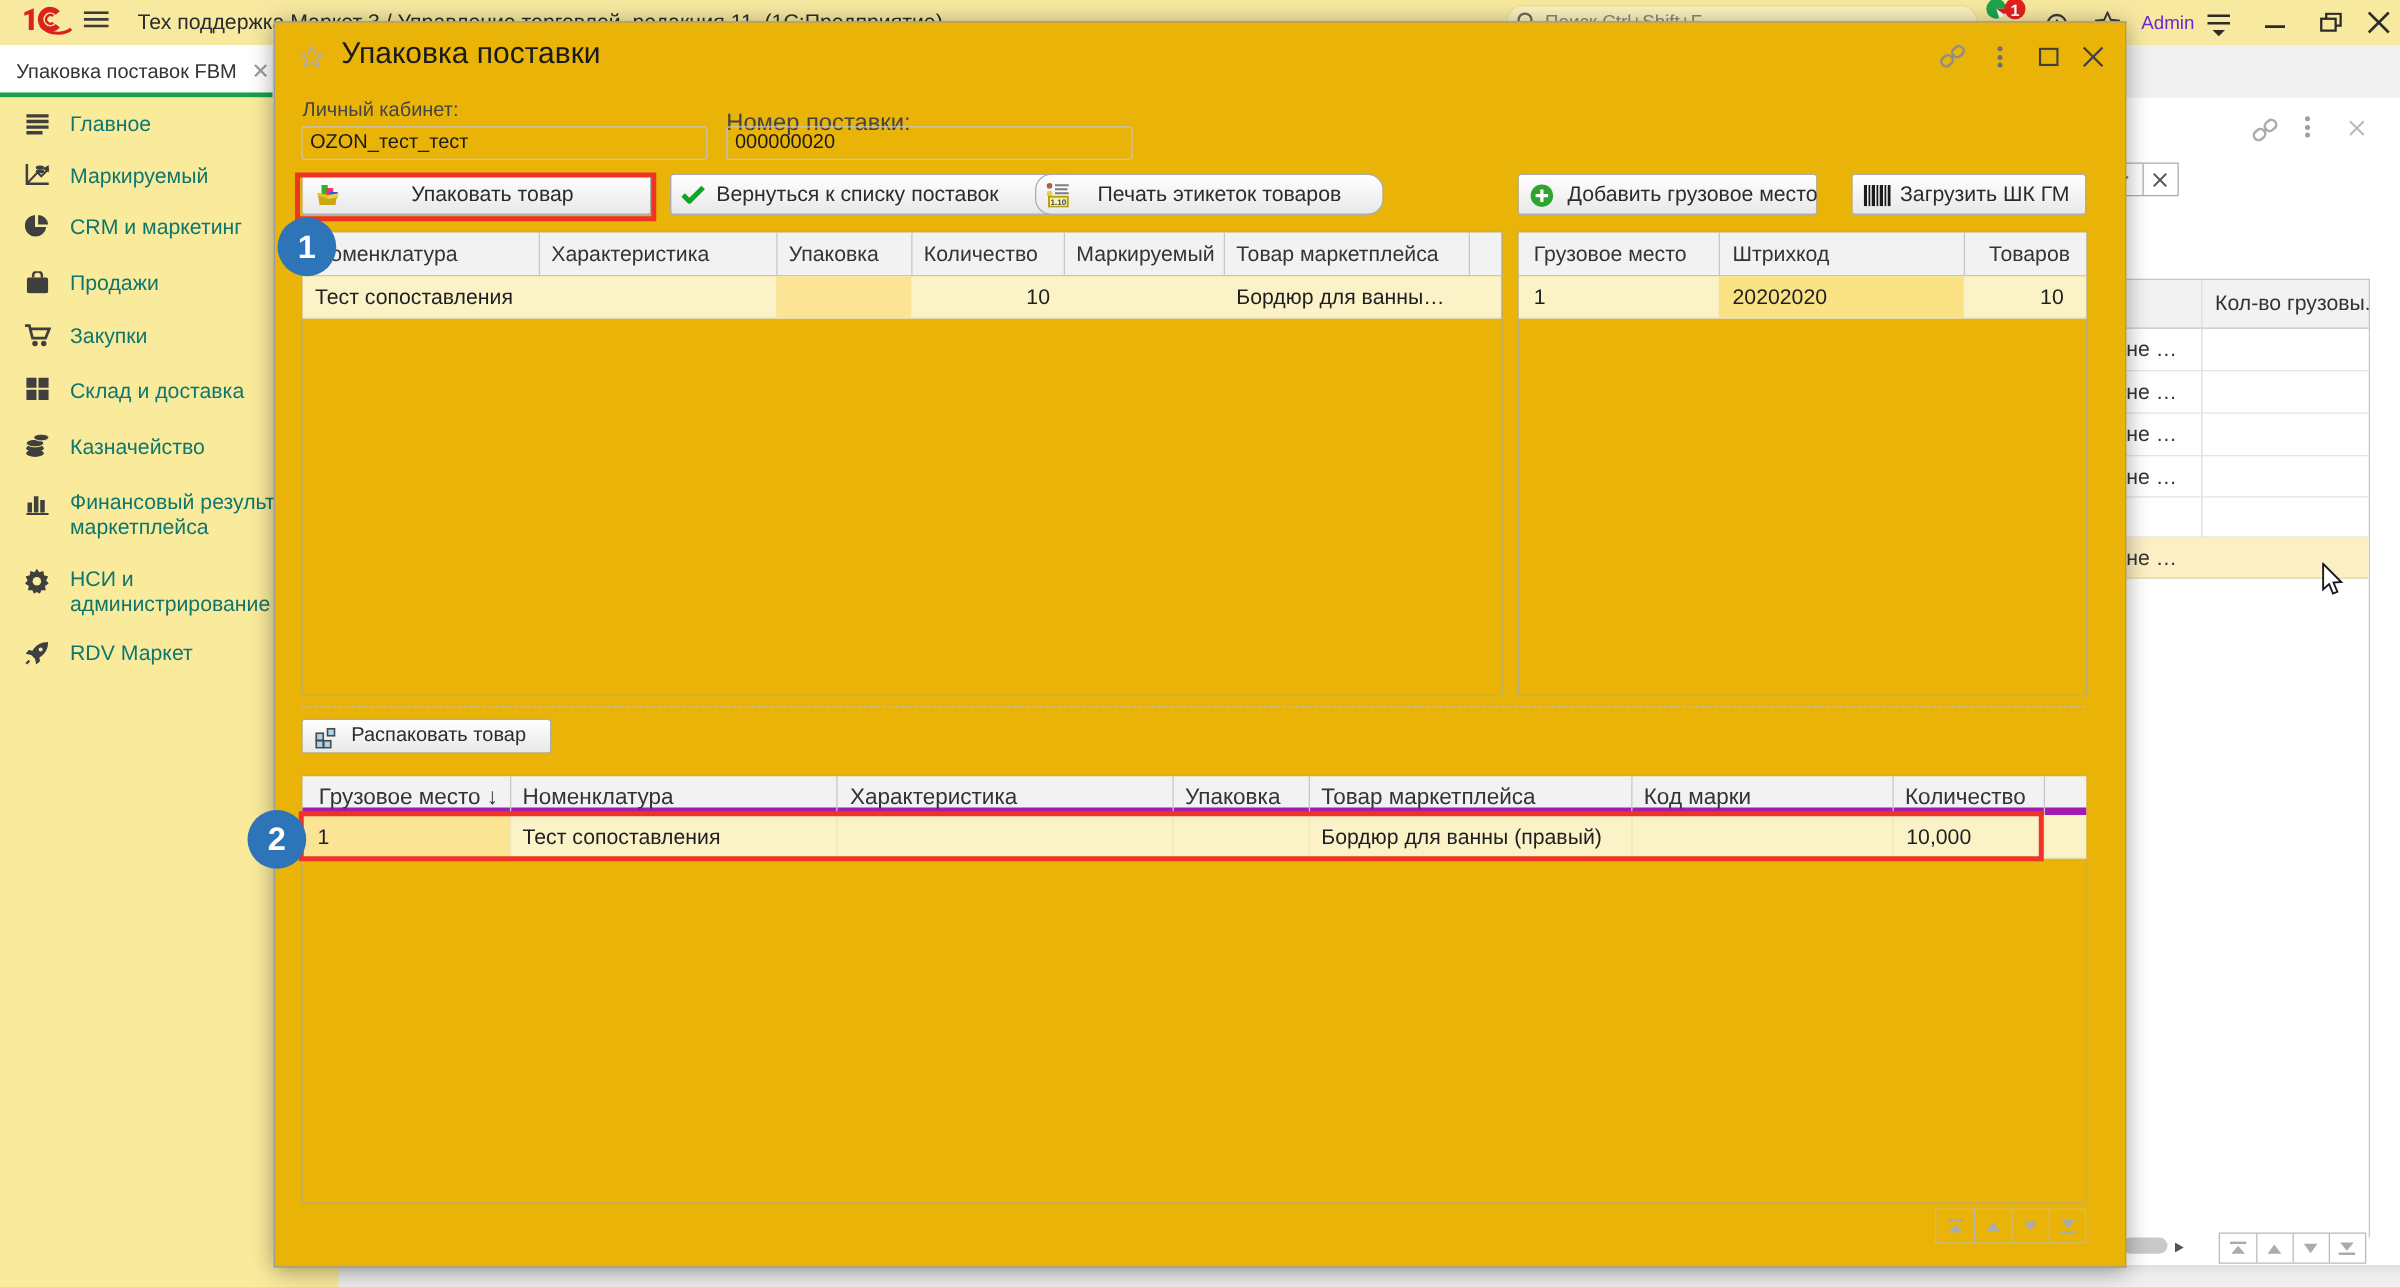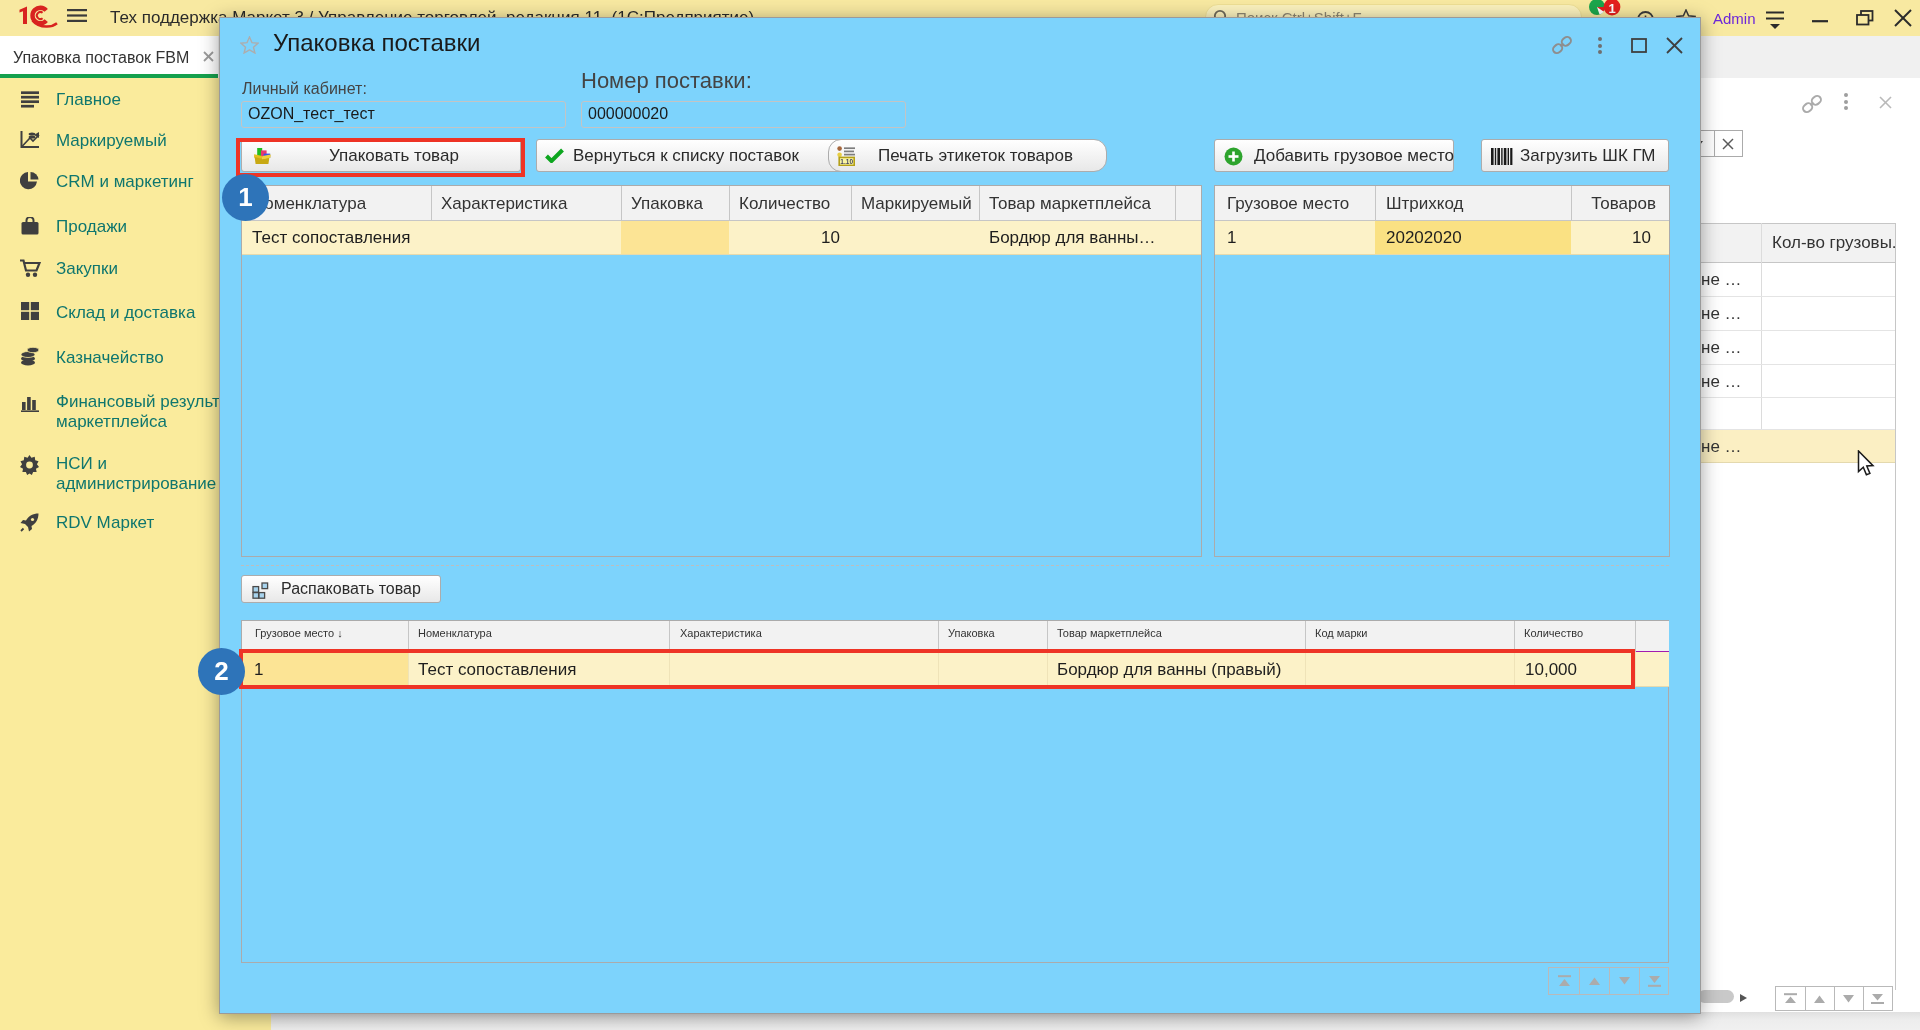--- a/index.html
+++ b/index.html
@@ -253,21 +253,21 @@
       </svg>
     <svg class="abs" style="left:94px;top:6px;" width="15" height="11" viewBox="0 0 15 11">
         <path d="M2 1 L7.5 7.5 L13 1 Z" fill="#ABABAB"></path>
         <path d="M1 10 H14" stroke="#ABABAB" stroke-width="2"></path>
       </svg>
   </div>
 </div>
 
 <div class="abs" style="left:271px;top:1012px;width:1649px;height:18px;background:linear-gradient(#E0E0E0,#EDEDED 45%,#F0F0F0);"></div>
 
-<div class="abs" id="modal" style="left:219px;top:17px;width:1482px;height:997px;background:#7dd3fc;border:1px solid #9A9A9A;box-shadow:0 3px 18px rgba(0,0,0,0.38);box-sizing:border-box;">
+<div class="abs" id="modal" style="left:219px;top:17px;width:1482px;height:997px;background:#eab308;border:1px solid #9A9A9A;box-shadow:0 3px 18px rgba(0,0,0,0.38);box-sizing:border-box;">
 
   <svg class="abs" style="left:20px;top:18px;" width="19" height="18" viewBox="0 0 19 18">
     <path d="M9.5 1 L12 6.7 L18 7.2 L13.5 11.2 L14.9 17 L9.5 13.9 L4.1 17 L5.5 11.2 L1 7.2 L7 6.7 Z" fill="none" stroke="#ADADAD" stroke-width="1.4"></path>
   </svg>
   <div class="abs" style="left:53px;top:11px;font-size:24px;color:#1A1A1A;">Упаковка поставки</div>
 
   <svg class="abs" style="left:1331px;top:17px;" width="22" height="20" viewBox="0 0 22 20">
     <g fill="none" stroke="#8E8E8E" stroke-width="2" transform="rotate(-40 11 10)">
       <rect x="0.5" y="6.2" width="9.6" height="7.6" rx="3.8"></rect>
       <rect x="11.9" y="6.2" width="9.6" height="7.6" rx="3.8"></rect>
@@ -283,21 +283,21 @@
     <rect x="1" y="1" width="14" height="13" fill="none" stroke="#3F3F3F" stroke-width="1.8"></rect>
   </svg>
   <svg class="abs" style="left:1446px;top:19px;" width="17" height="17" viewBox="0 0 17 17">
     <g stroke="#3F3F3F" stroke-width="1.8">
         <path d="M1 1 L16 16"></path>
         <path d="M16 1 L1 16"></path>
       </g>
   </svg>
 
   <div class="abs" style="left:22px;top:62px;font-size:16px;color:#444;">Личный кабинет:</div>
-  <div class="abs" style="left:361px;top:50px;font-size:22px;color:#444;">Номер поставки:</div>
+  <div class="abs" style="left:361px;top:70px;font-size:19px;color:#444;">Номер поставки:</div>
 
   <div class="abs" style="left:21px;top:83px;width:325px;height:27px;border:1px solid #C4C4C4;border-radius:3px;box-sizing:border-box;">
     <div class="abs" style="left:6px;top:3px;font-size:16px;color:#1A1A1A;">OZON_тест_тест</div>
   </div>
   <div class="abs" style="left:361px;top:83px;width:325px;height:27px;border:1px solid #C4C4C4;border-radius:3px;box-sizing:border-box;">
     <div class="abs" style="left:6px;top:3px;font-size:16px;color:#1A1A1A;">000000020</div>
   </div>
 
   <style>
     .btn{position:absolute;height:33px;background:linear-gradient(#FFFFFF,#E8E8E8);border:1px solid #ACACAC;border-radius:3px;box-sizing:border-box;font-size:17px;color:#2B2B2B;}
@@ -407,21 +407,21 @@
         <rect x="1" y="4.6" width="5.6" height="5.6"></rect>
         <rect x="1" y="10.6" width="5.6" height="5.6"></rect>
         <rect x="7" y="10.6" width="5.6" height="5.6"></rect>
         <rect x="10" y="1" width="5.6" height="5.6"></rect>
       </g>
     </svg>
     <div class="lbl" style="left:39px;top:4px;font-size:16px;">Распаковать товар</div>
   </div>
 
   <div class="abs" style="left:21px;top:602px;width:1428px;height:343px;border:1px solid #ABABAB;box-sizing:border-box;">
-    <div class="abs tbl-head" style="left:0;top:0;width:1427px;height:31px;border-bottom:1px solid #a21caf;box-sizing:border-box;font-size:11px;">
+    <div class="abs tbl-head" style="left:0;top:0;width:1427px;height:31px;border-bottom:6px solid #a21caf;box-sizing:border-box;font-size:18px;">
       <span class="abs" style="left:13px;top:6px;">Грузовое место  ↓</span>
       <span class="abs" style="left:176px;top:6px;">Номенклатура</span>
       <span class="abs" style="left:438px;top:6px;">Характеристика</span>
       <span class="abs" style="left:706px;top:6px;">Упаковка</span>
       <span class="abs" style="left:815px;top:6px;">Товар маркетплейса</span>
       <span class="abs" style="left:1073px;top:6px;">Код марки</span>
       <span class="abs" style="left:1282px;top:6px;">Количество</span>
     </div>
     <div class="abs" style="left:166px;top:0;width:1px;height:31px;background:#C6C6C6;"></div>
     <div class="abs" style="left:427px;top:0;width:1px;height:31px;background:#C6C6C6;"></div>

